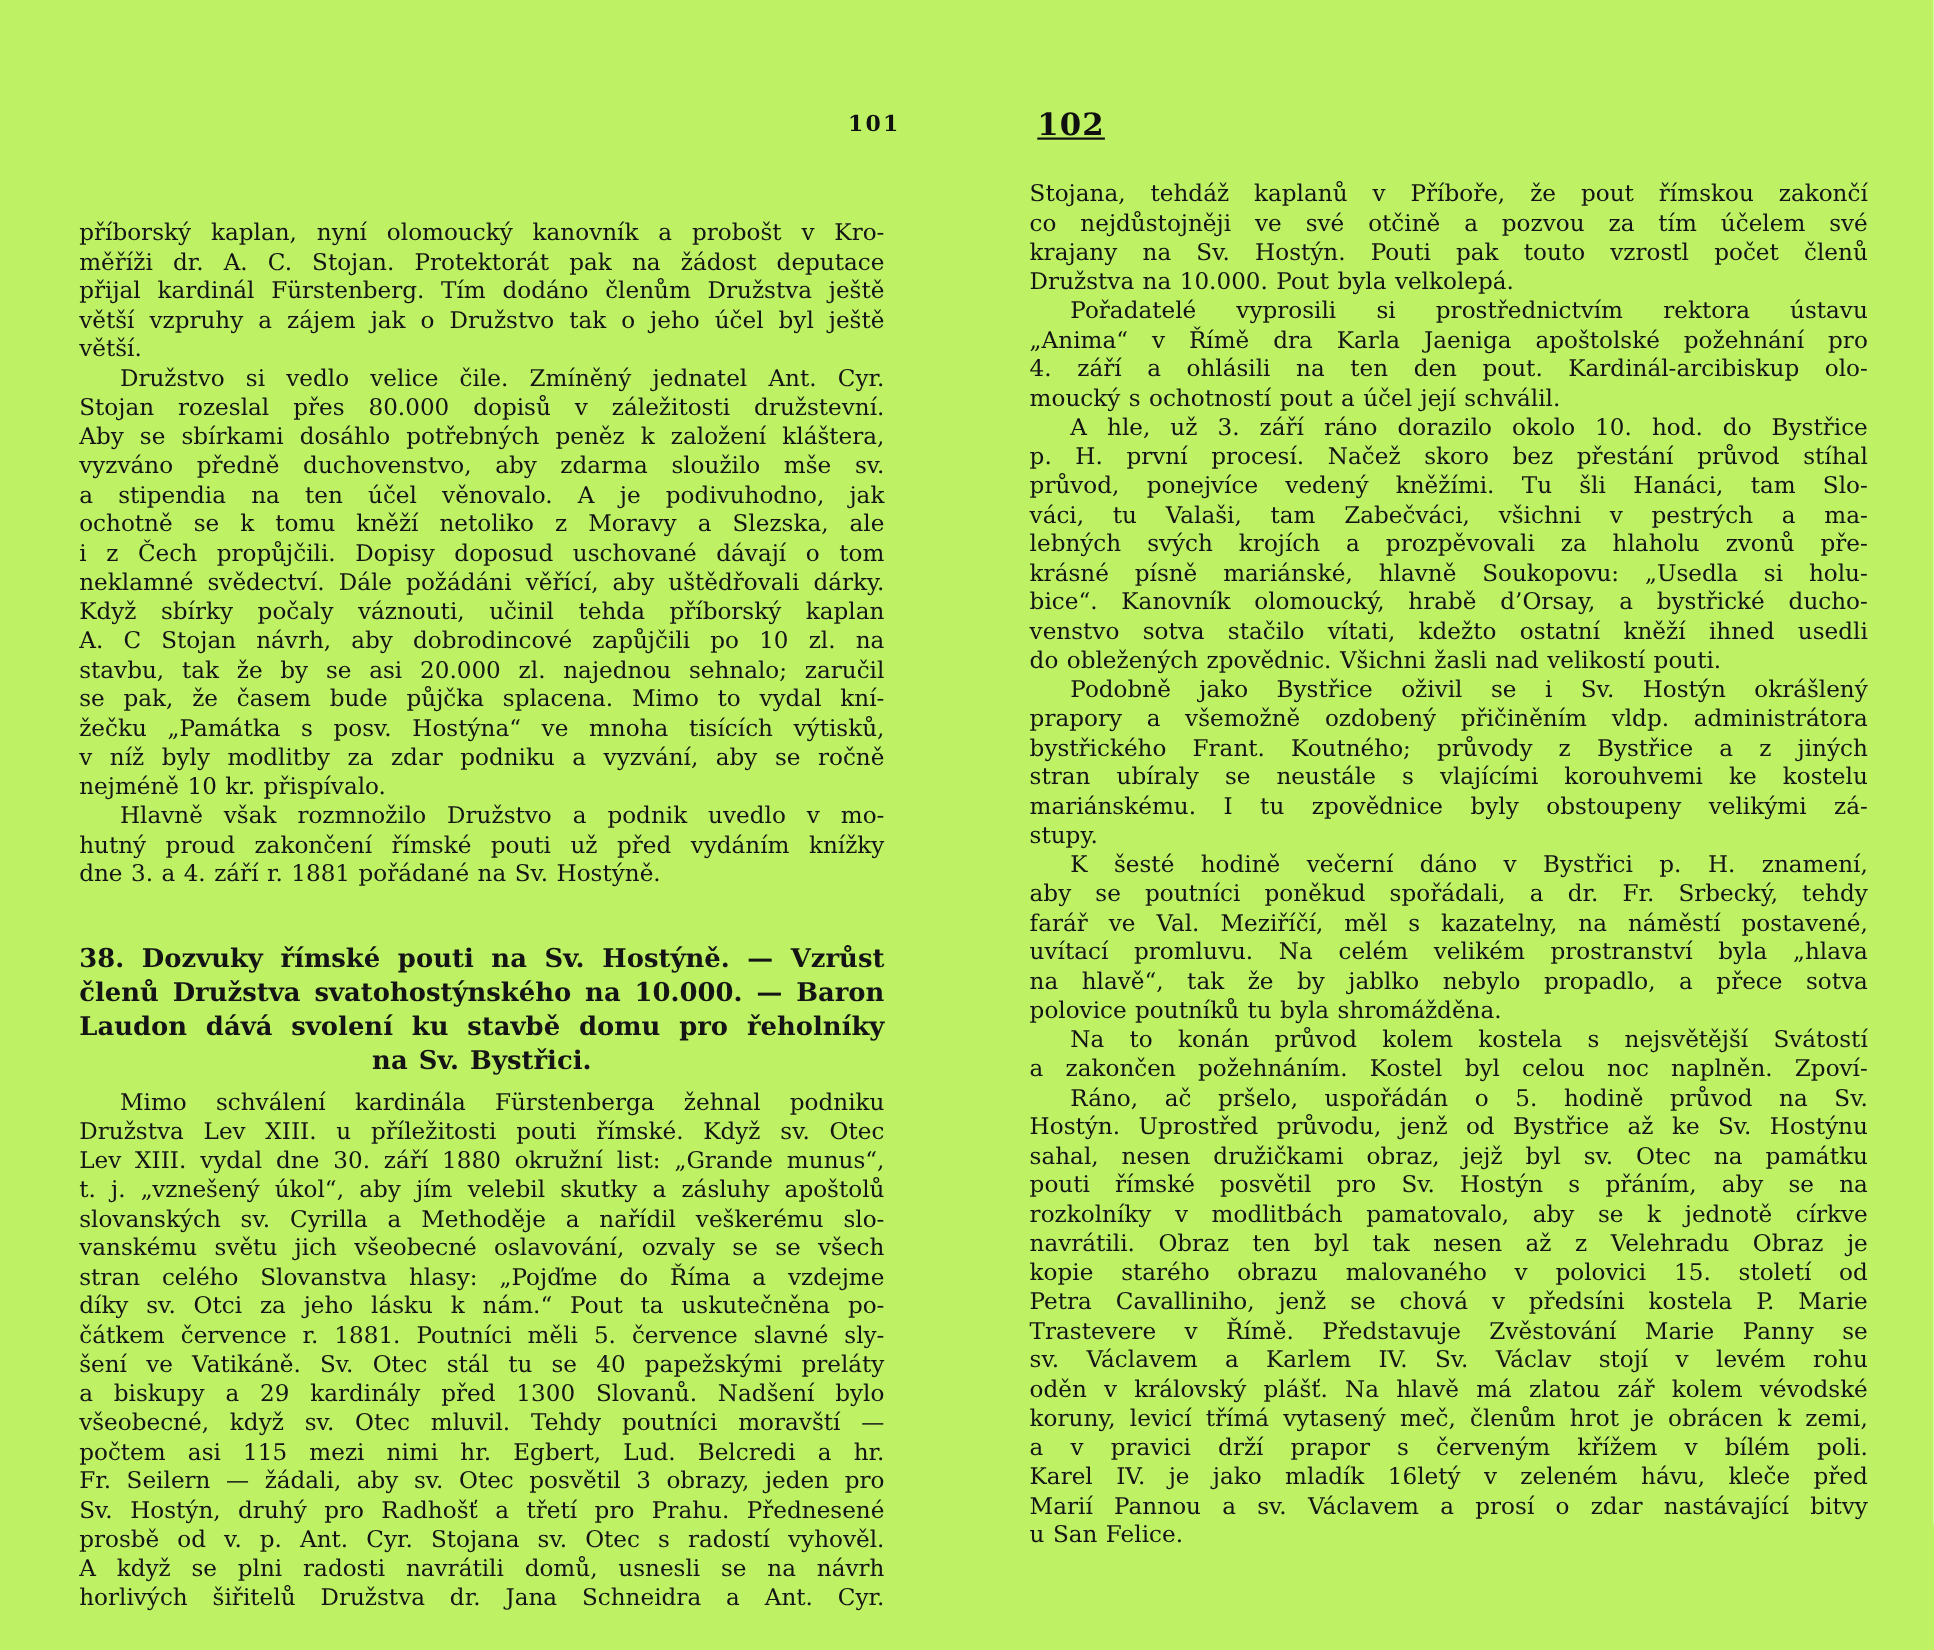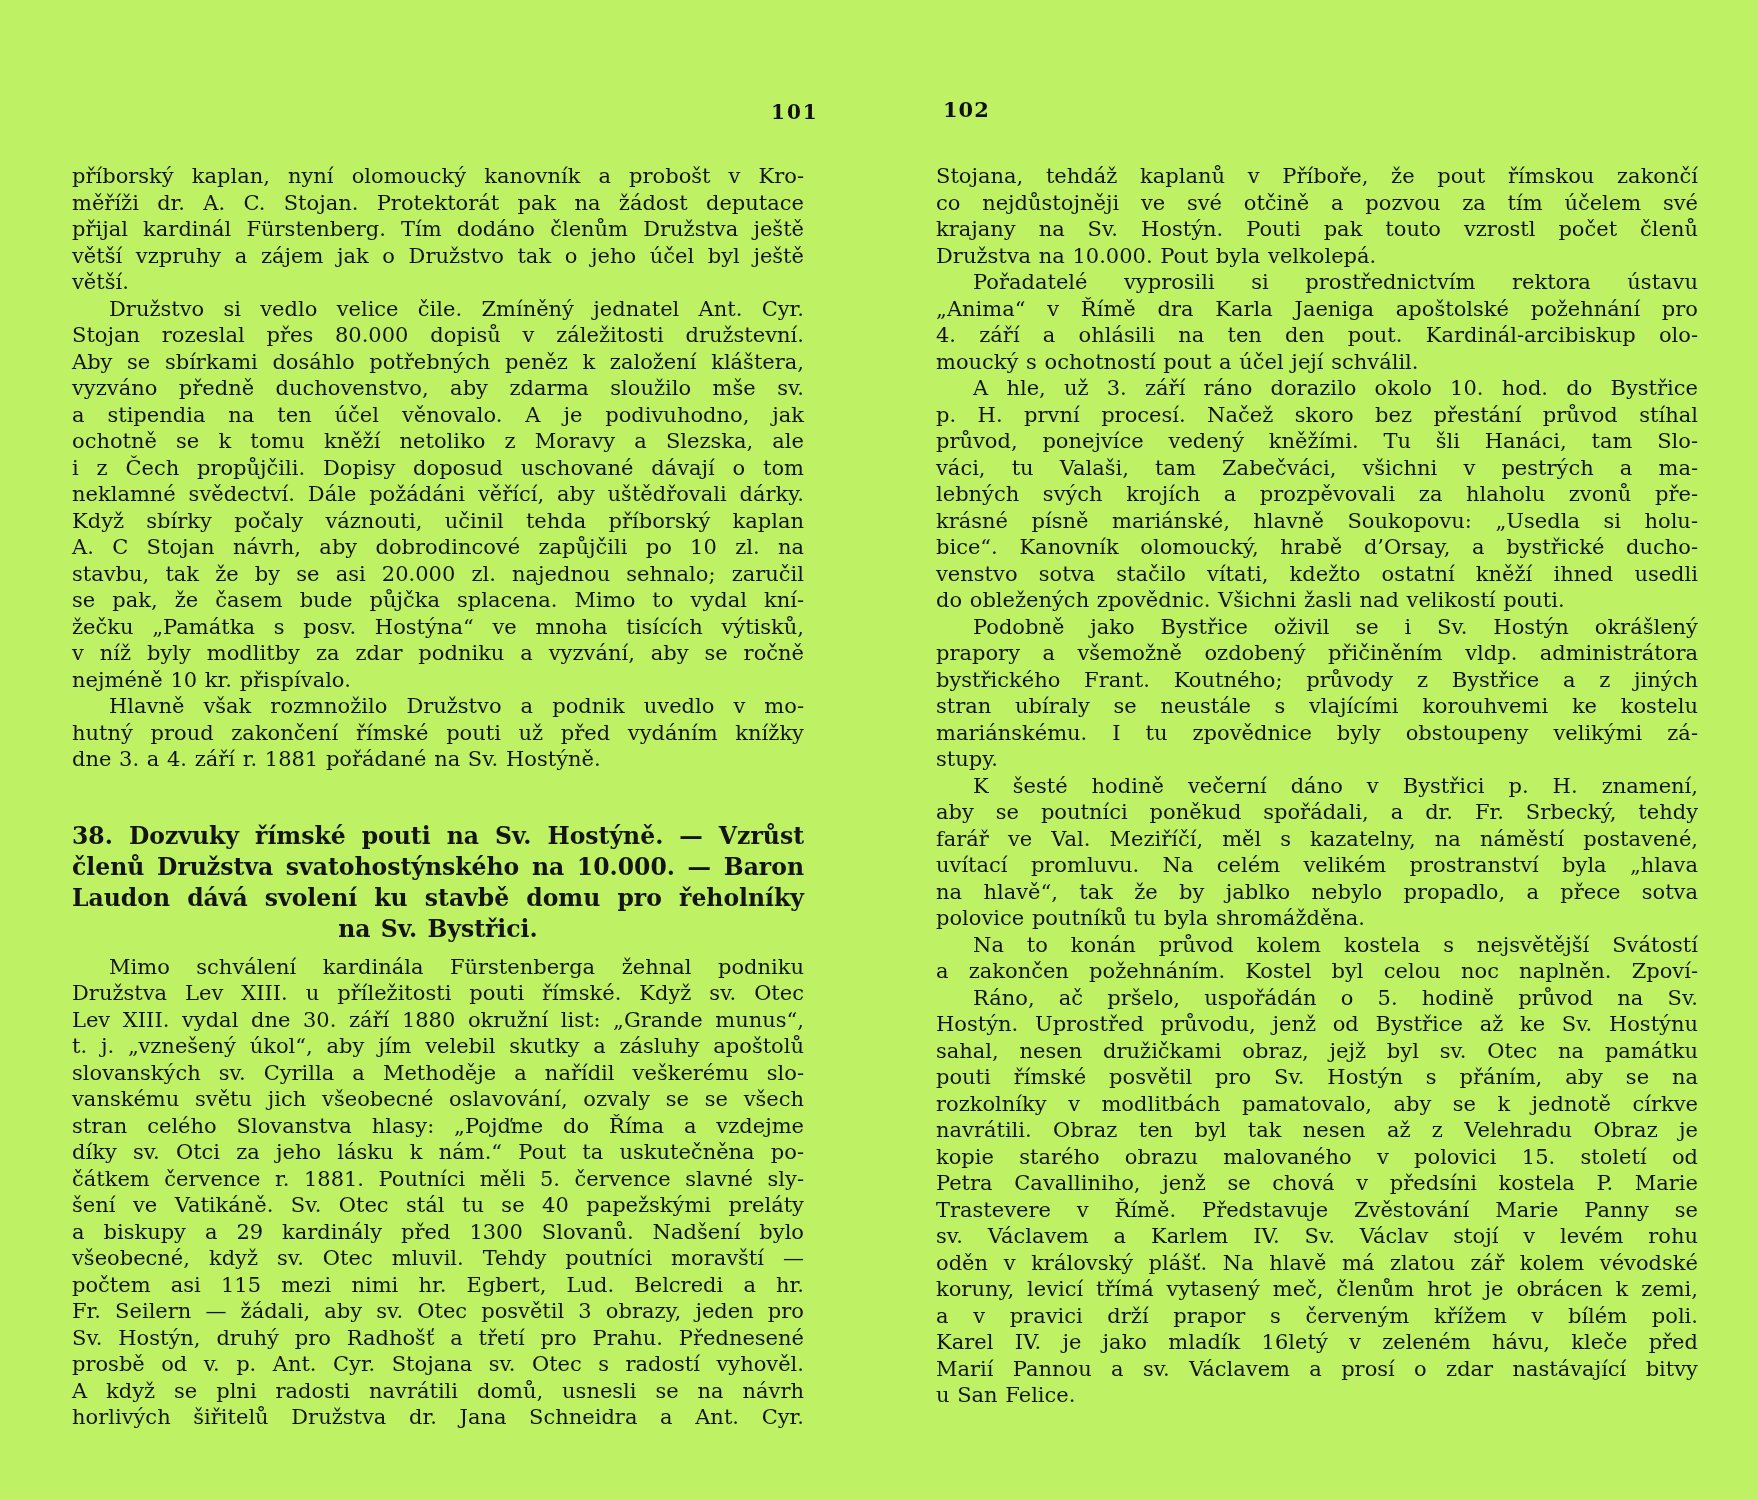--- a/index.html
+++ b/index.html
@@ -17,26 +17,26 @@
     overflow: hidden;
   }
   .pagenum {
     position: absolute;
     font-weight: bold;
     font-size: 20px;
     letter-spacing: 2px;
     color: #101010;
   }
   .pagenum.pn-left  { left: 771px; top: 100px; }
-  .pagenum.pn-right { left: 943px; top: 97px; font-size: 21px; letter-spacing: 1px; }
+  .pagenum.pn-right { left: 943px; top: 97px; font-size: 28px; letter-spacing: 1px; text-decoration: underline; }
   .column {
     position: absolute;
     top: 163px;
   }
-  .col-left  { left: 72px;  width: 732px; }
+  .col-left  { left: 72px;  width: 732px; margin-top: 35px; }
   .col-right { left: 936px; width: 762px; }
   .paragraph { margin: 0; }
   .line {
     font-size: 21px;
     line-height: 26.5px;
     text-align: justify;
     text-align-last: justify;
     word-spacing: 1px;
   }
   .line.firstline { text-indent: 37px; }

